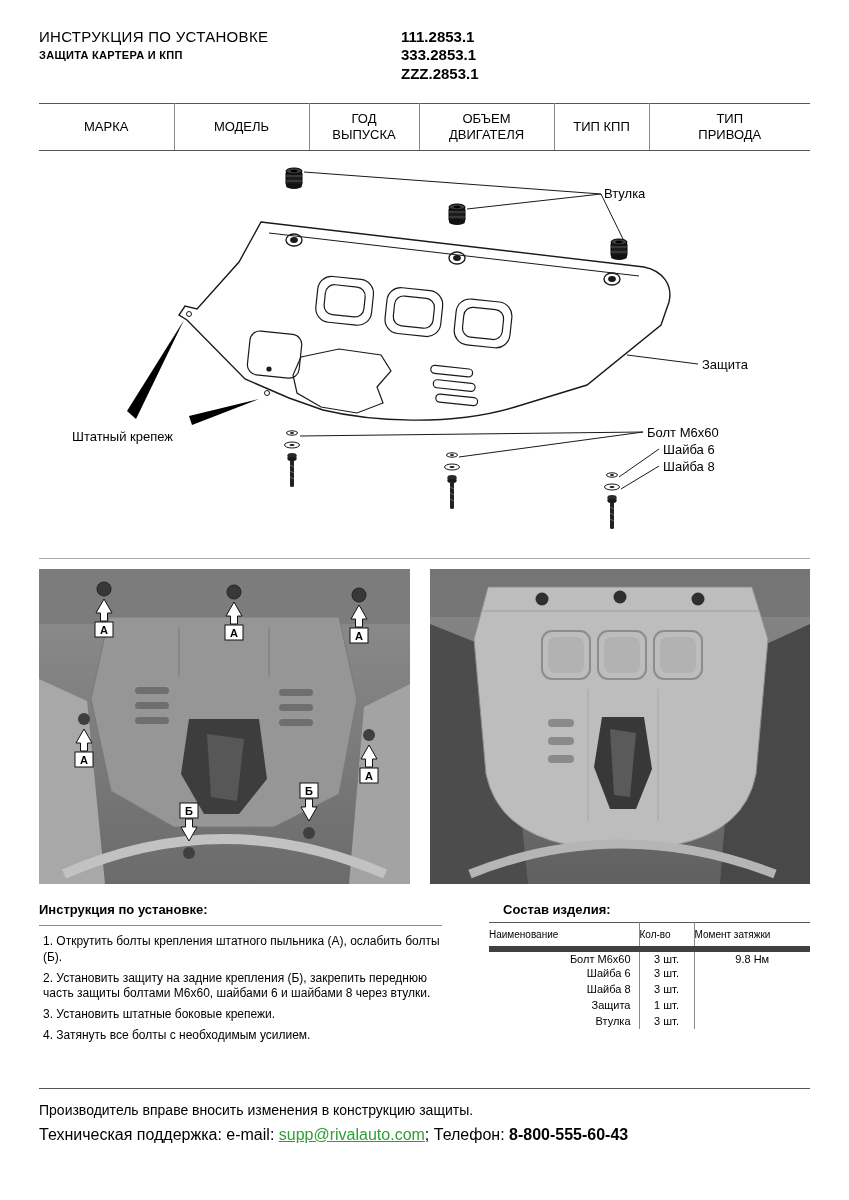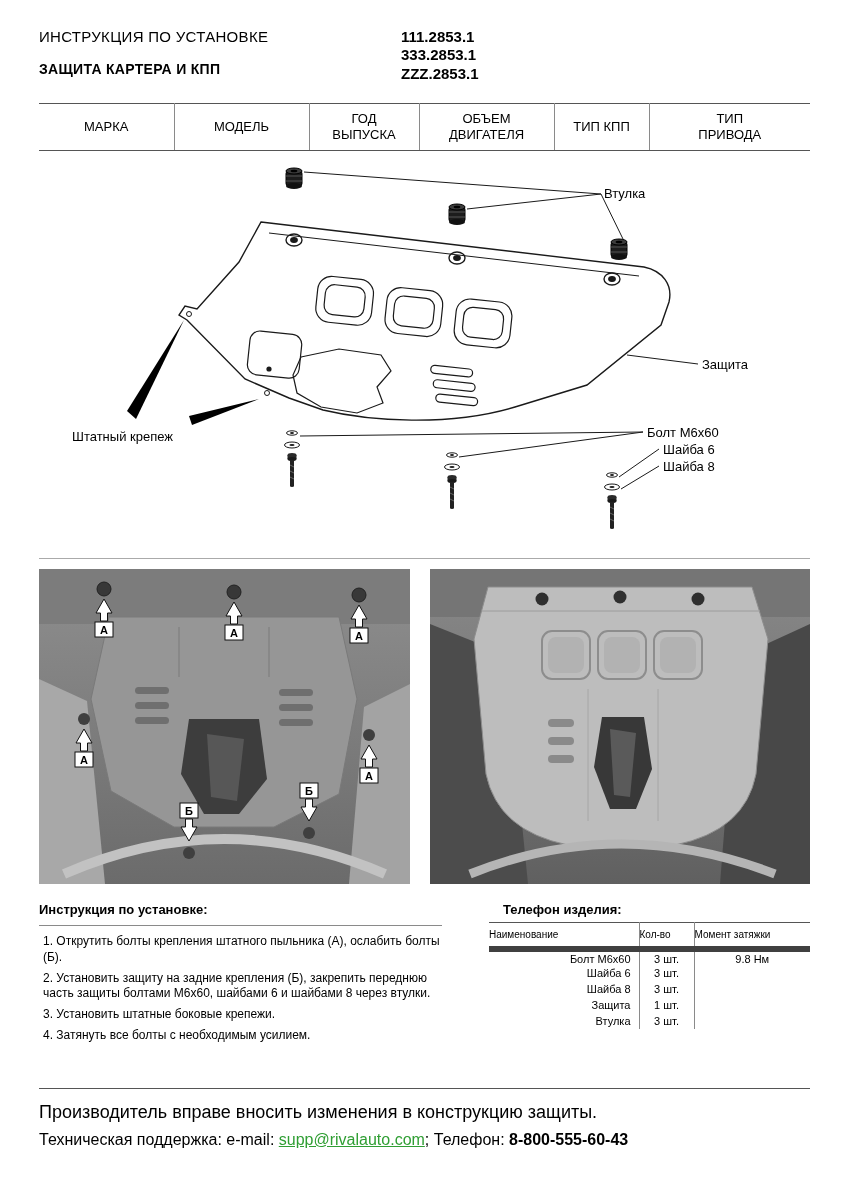--- a/index.html
+++ b/index.html
@@ -4,21 +4,21 @@
 <style>
   * { margin:0; padding:0; box-sizing:border-box; }
   html,body { background:#fff; }
   body { width:849px; height:1200px; font-family:"Liberation Sans", sans-serif; color:#000; }
   .page { width:849px; height:1200px; padding:28px 39px 0; overflow:hidden; background:#fff; }
 
   
   .header { display:flex; align-items:flex-start; }
   .titles { width:362px; }
   .title1 { font-size:15px; letter-spacing:.3px; }
-  .title2 { font-size:14px; font-weight:bold; margin-top:16px; letter-spacing:.3px; }
+  .title2 { font-size:11px; font-weight:bold; margin-top:4px; letter-spacing:.3px; }
   .part-numbers { font-size:15px; font-weight:bold; line-height:1.22; }
 
   
   table.spec { width:771px; border-collapse:collapse; table-layout:fixed; margin-top:20px;
                border-top:1px solid #555; border-bottom:1px solid #555; }
   table.spec th, table.spec td { font-size:13px; font-weight:normal; text-align:center;
                vertical-align:middle; height:47px; border-right:1px solid #8a8a8a; }
   table.spec th { border-bottom:1px solid #555; white-space:pre-line; line-height:1.25; }
   table.spec th:last-child, table.spec td:last-child { border-right:none; }
   .col-marka{width:135px}.col-model{width:135px}.col-year{width:110px}
@@ -49,21 +49,21 @@
                       border-bottom:6px solid #404040; border-right:1px solid #8a8a8a; vertical-align:middle; }
   table.parts-table td { font-size:11px; height:16px; border-right:1px solid #8a8a8a; vertical-align:middle; }
   table.parts-table th:last-child, table.parts-table td:last-child { border-right:none; }
   td.pname { text-align:right; padding-right:8px; }
   td.pqty { text-align:center; }
   td.ptorque { text-align:center; }
   .colw-name{width:150px}.colw-qty{width:55px}.colw-torque{width:116px}
 
   
   .footer { margin-top:14px; border-top:1px solid #555; padding-top:13px; }
-  .footer .f1 { font-size:18px; }
+  .footer .f1 { font-size:14px; }
   .footer .f2 { font-size:16px; margin-top:8px; }
   .email-link { color:#2f9e33; text-decoration:underline; cursor:pointer; }
   .phone { font-weight:bold; }
 </style>
 </head>
 <body>
 
 <div class="page">
 
   <div class="header">
@@ -354,21 +354,21 @@
       <div class="ititle">Инструкция по установке:</div>
       <div class="steps">
         <div class="step">1. Открутить болты крепления штатного пыльника (А), ослабить болты (Б).</div>
         <div class="step">2. Установить защиту на задние крепления (Б), закрепить переднюю часть защиты болтами М6х60, шайбами 6 и шайбами 8 через втулки.</div>
         <div class="step">3. Установить штатные боковые крепежи.</div>
         <div class="step">4. Затянуть все болты с необходимым усилием.</div>
       </div>
     </div>
 
     <div class="parts">
-      <div class="ptitle">Телефон изделия:</div>
+      <div class="ptitle">Состав изделия:</div>
       <table class="parts-table">
         <colgroup>
             <col class="colw-name">
             <col class="colw-qty">
             <col class="colw-torque">
           </colgroup>
         <tbody>
             <tr>
           <th>Наименование</th>
           <th>Кол-во</th>

